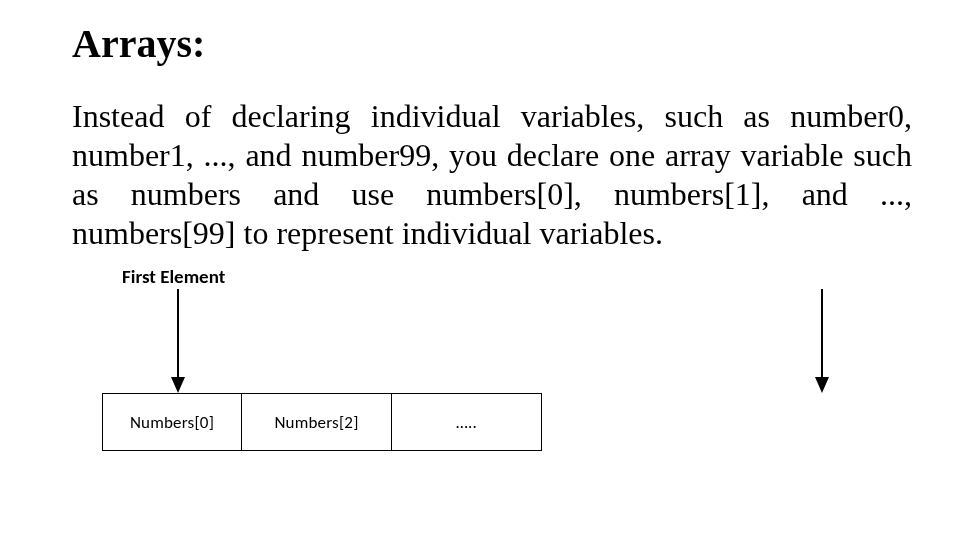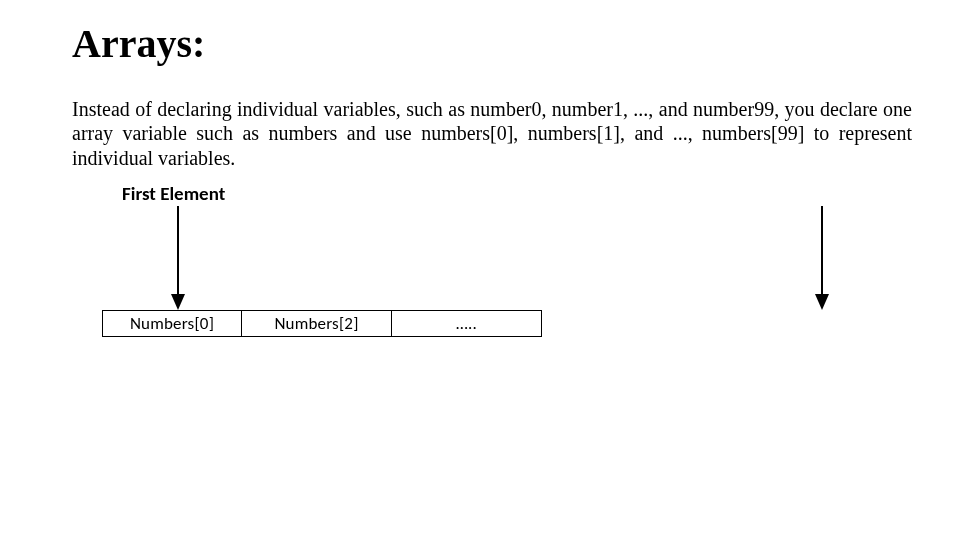--- a/index.html
+++ b/index.html
@@ -17,21 +17,21 @@
     height: 540px;
     padding: 20px 48px 0 72px;
     position: relative;
   }
   .title {
     font-size: 40px;
     font-weight: bold;
     margin: 0 0 30px 0;
   }
   .body-text {
-    font-size: 20px;
+    font-size: 32px;
     line-height: 1.22;
     text-align: justify;
     margin: 0 0 12px 0;
   }
   .diagram {
     position: relative;
     width: 100%;
     height: 210px;
     margin-top: 6px;
   }
@@ -59,21 +59,21 @@
   .arrow.last-arrow { right: 80px; }
   .cells-row {
     position: absolute;
     left: 30px;
     top: 128px;
     display: flex;
     flex-direction: row;
   }
   .cell {
     border: 1px solid #000;
-    height: 27px;
+    height: 58px;
     display: flex;
     align-items: center;
     justify-content: center;
     font-family: Calibri, Arial, sans-serif;
     font-size: 17px;
     box-sizing: border-box;
     letter-spacing: 0.2px;
   }
   .cell + .cell {
     border-left: none;

